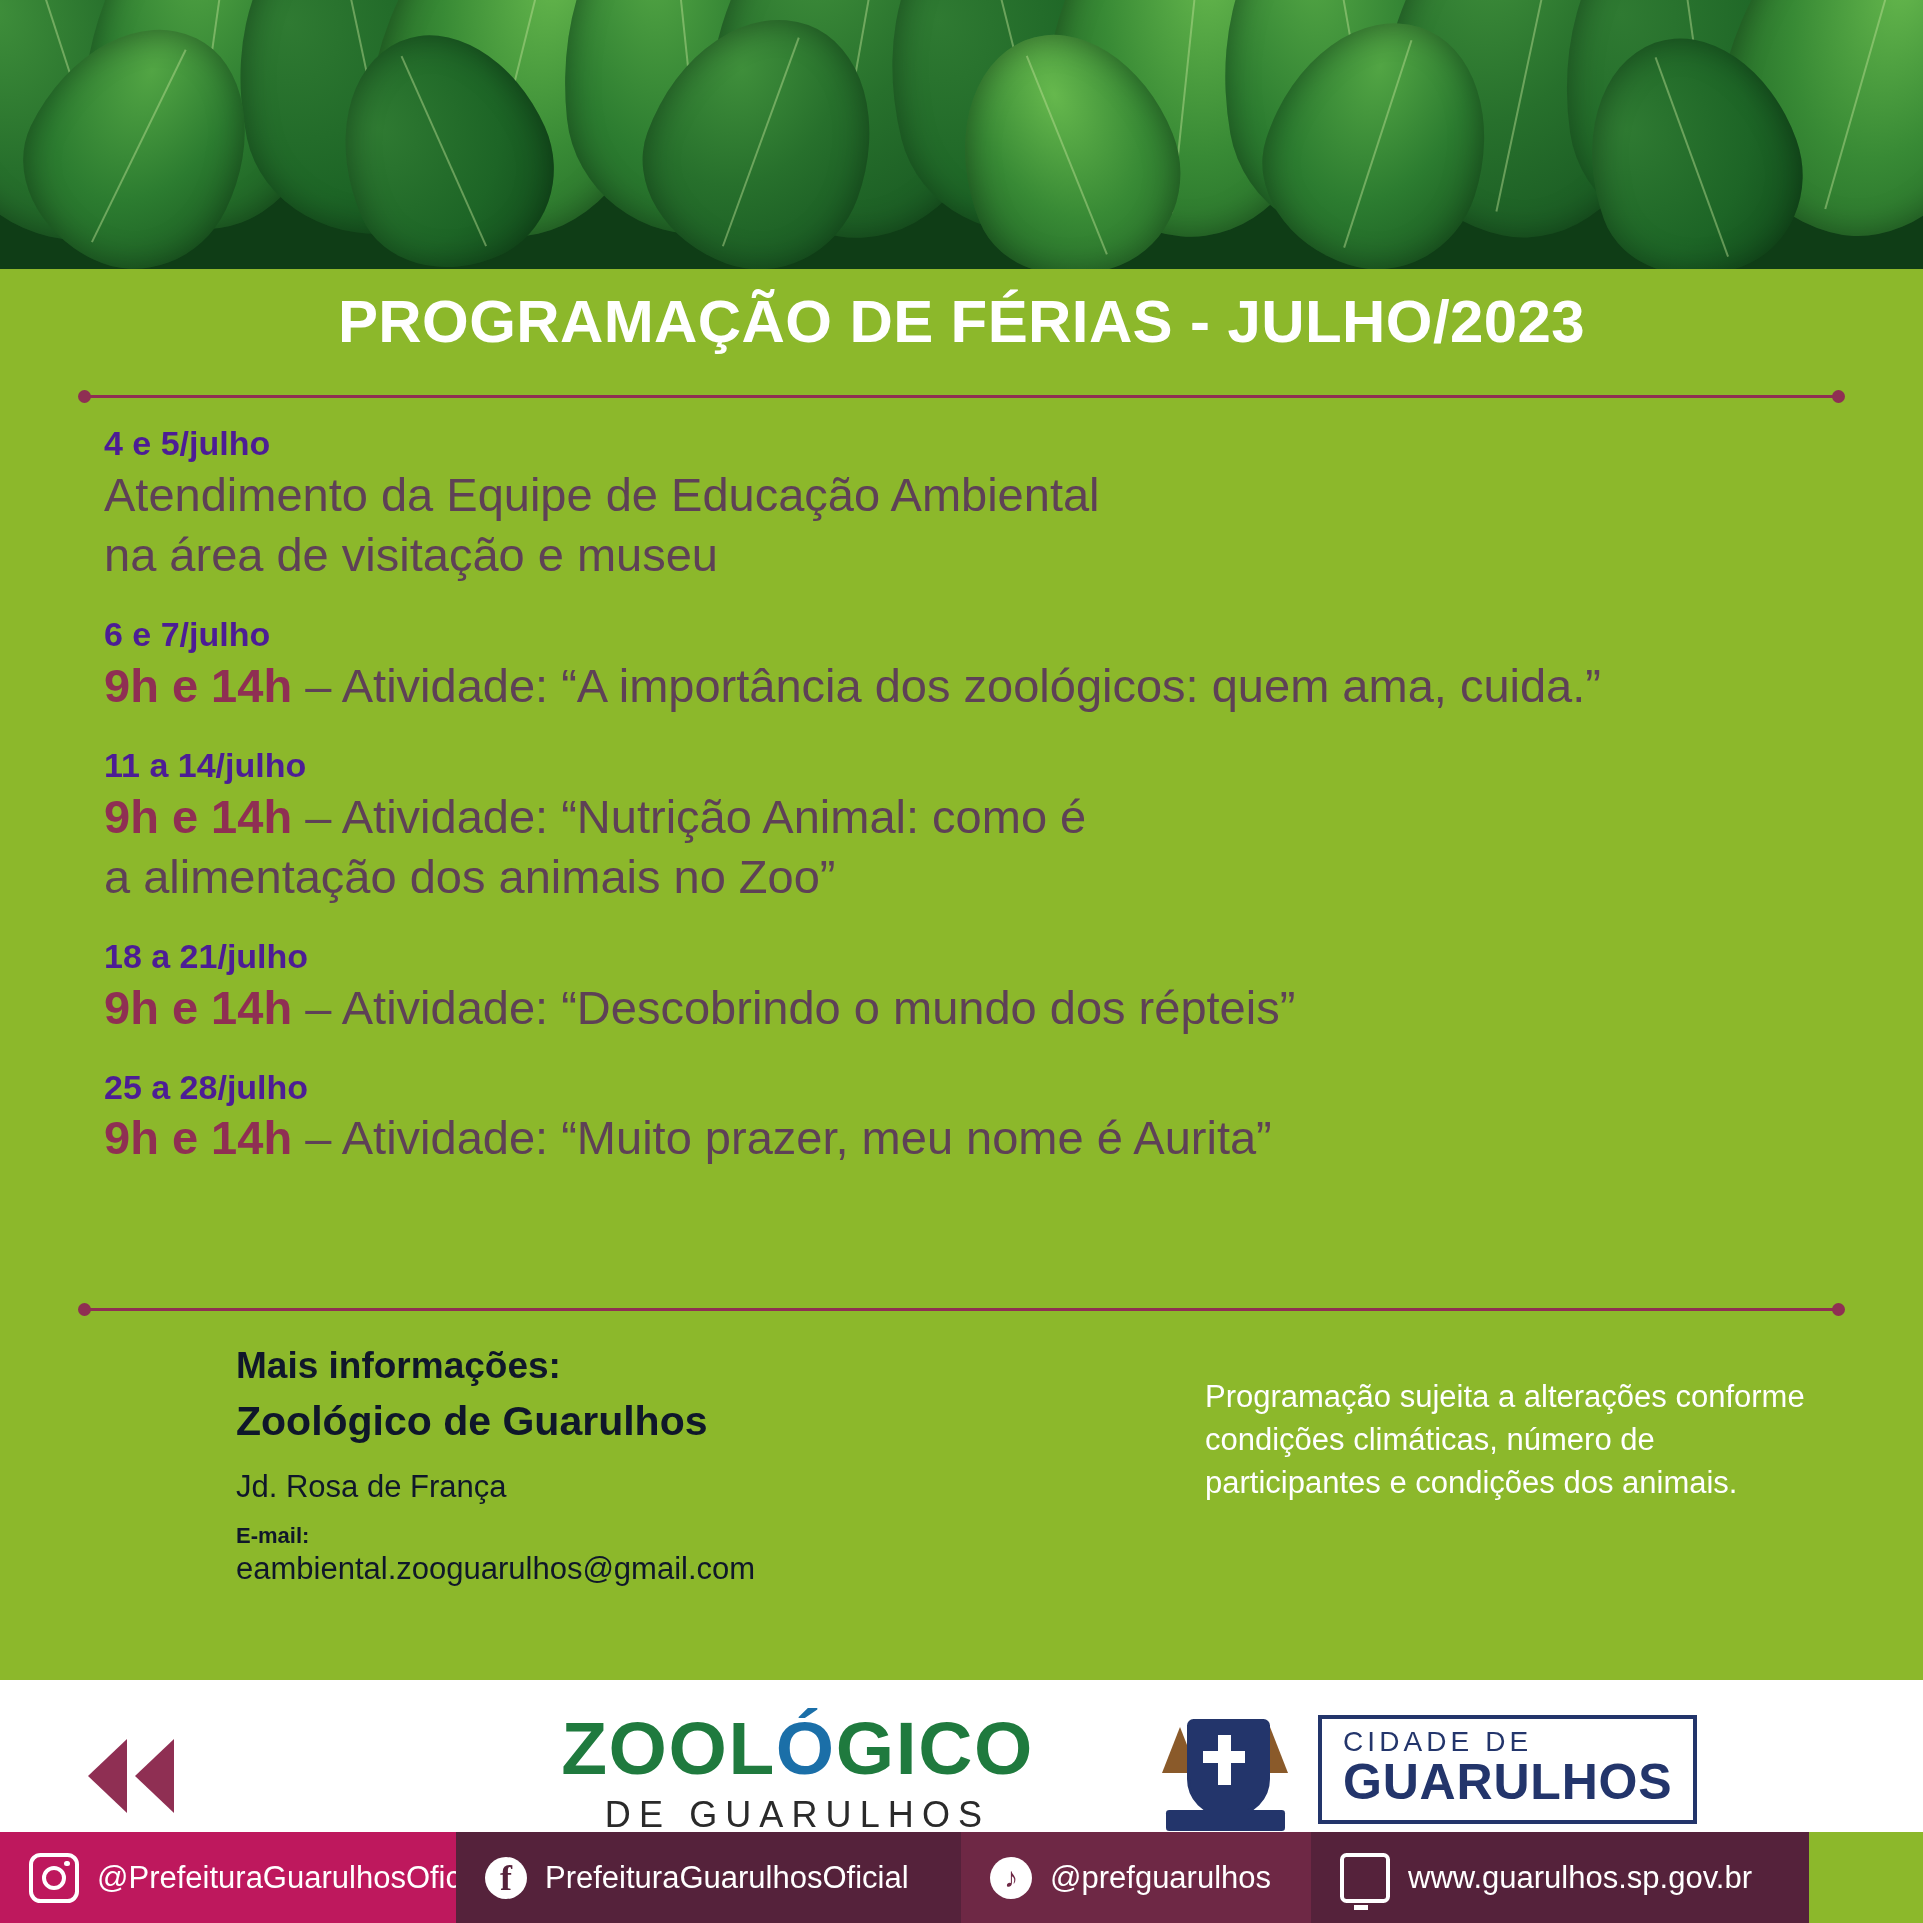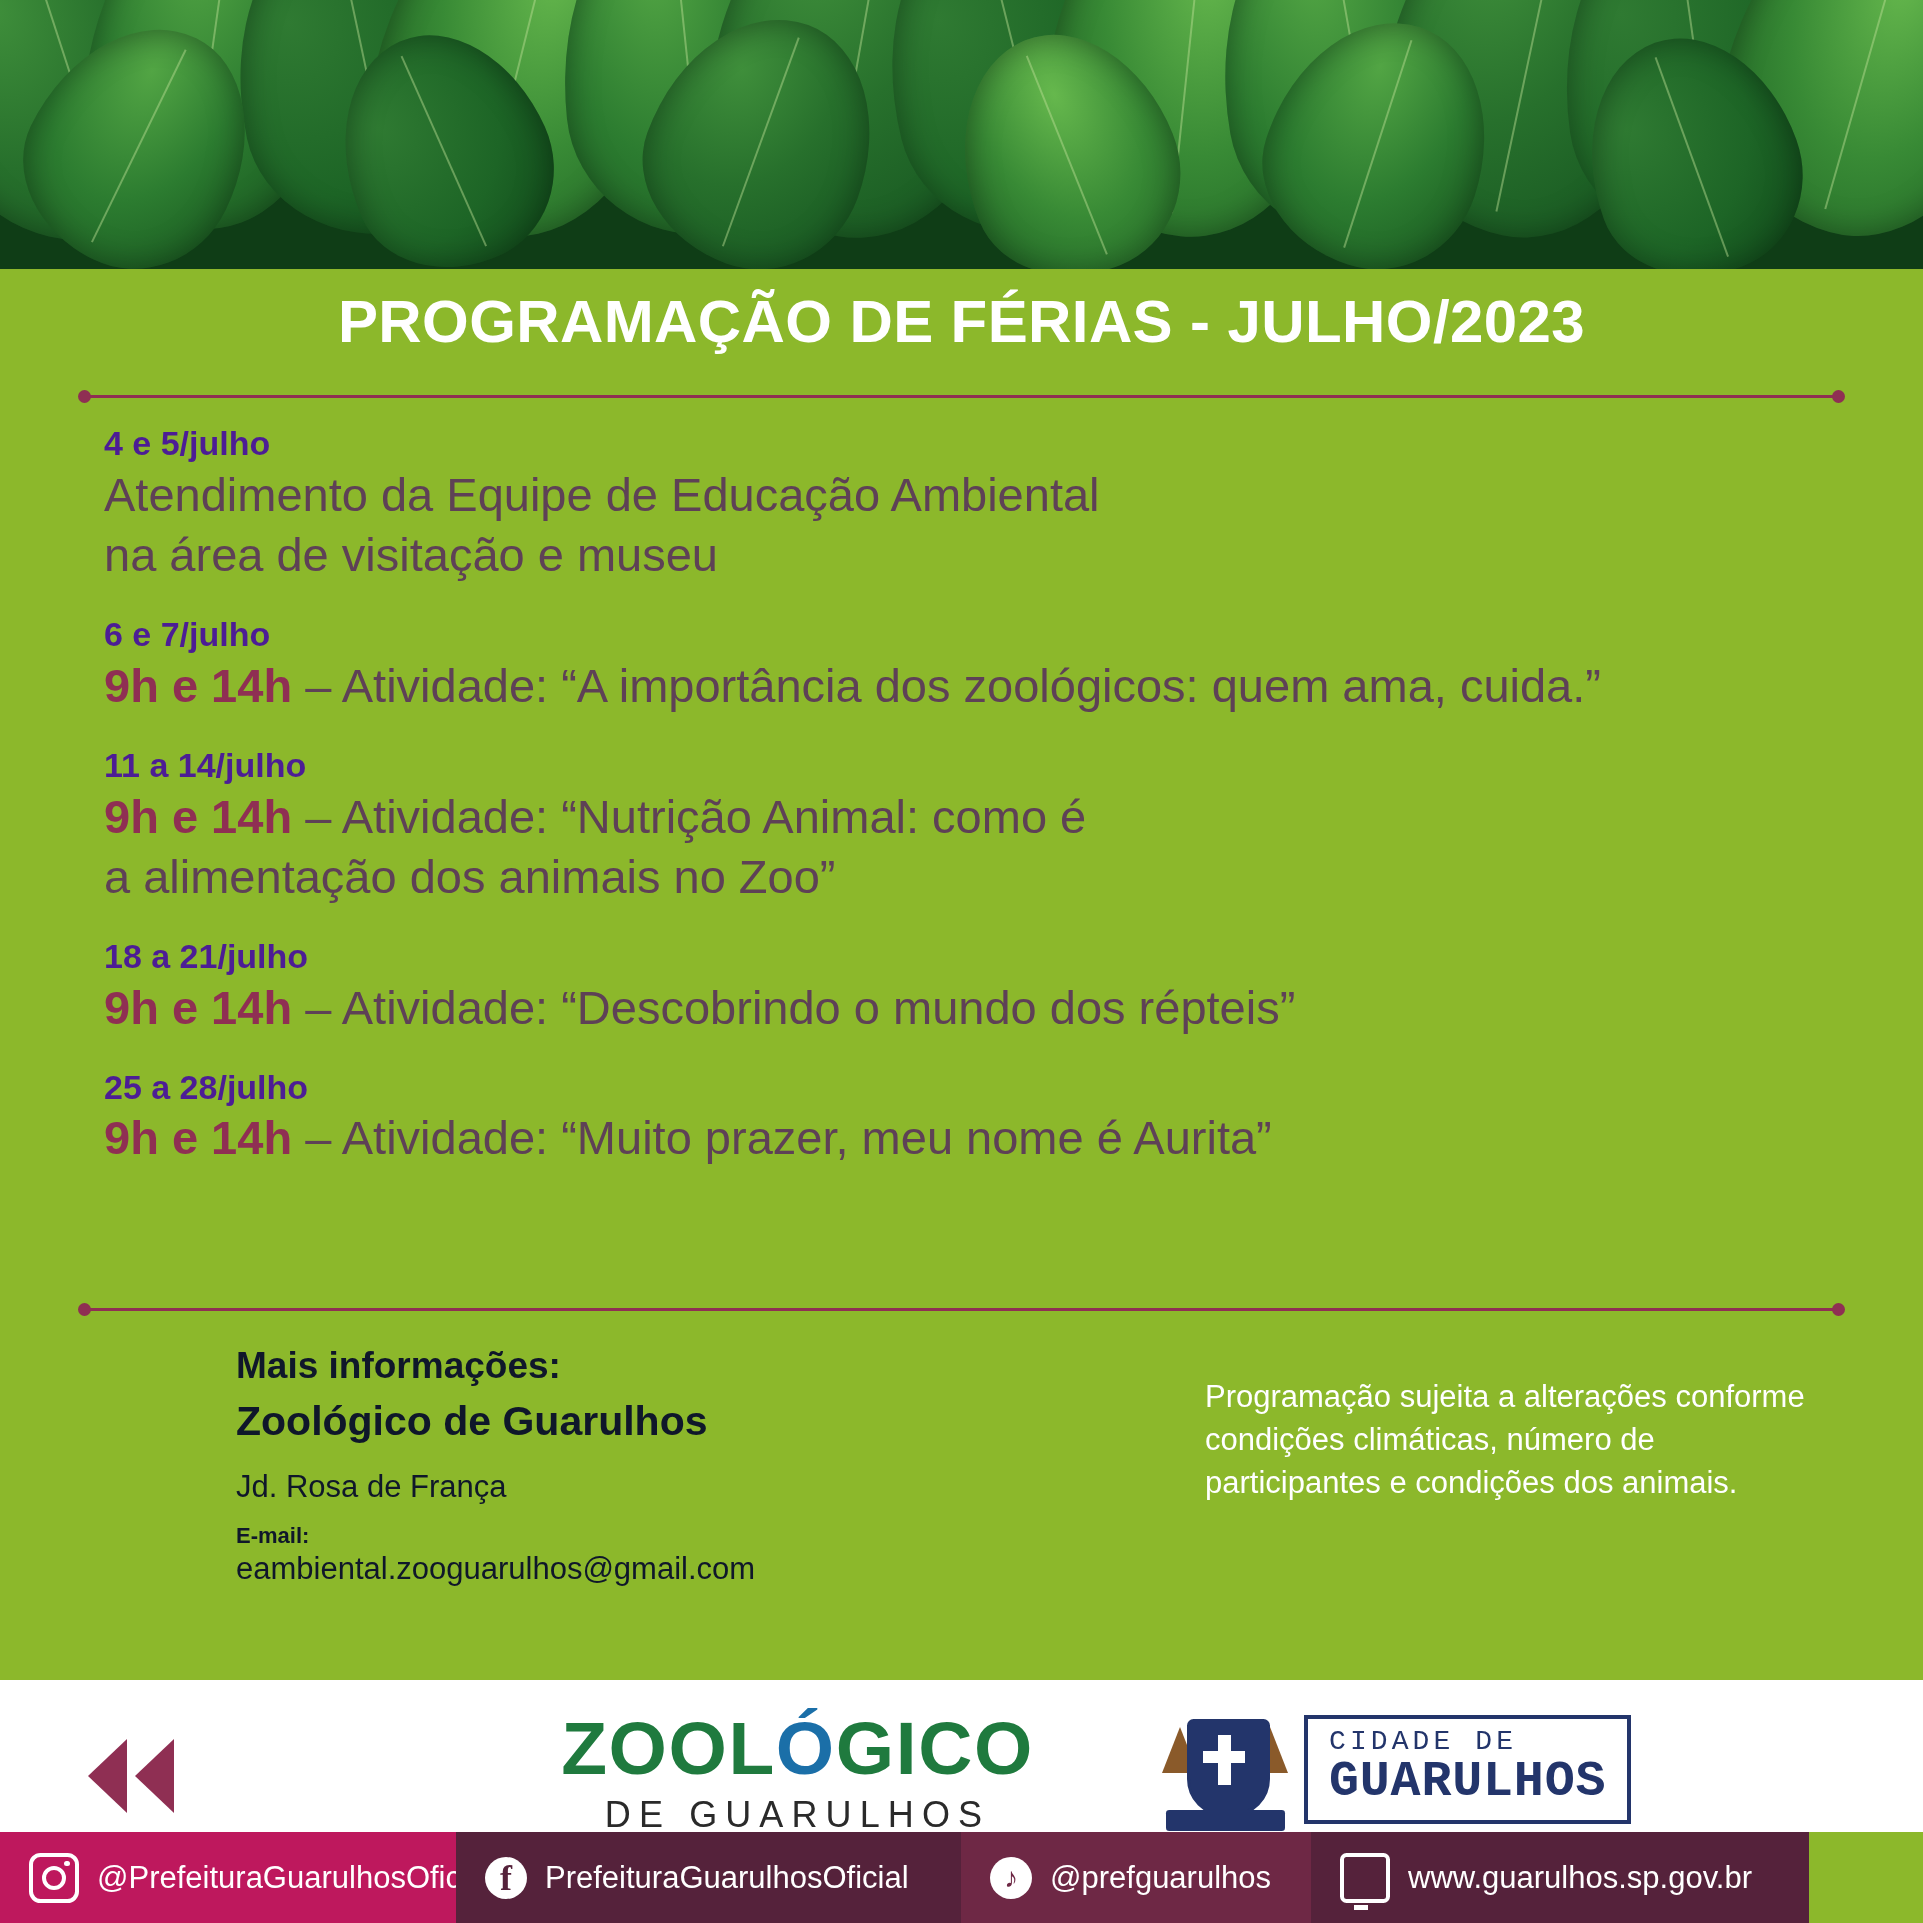--- a/index.html
+++ b/index.html
@@ -249,24 +249,23 @@
   .crest .bird.l { left: -1.6px; }
   .crest .bird.r { right: -1.6px; }
   .crest .ribbon {
     position: absolute;
     left: 1.6px; bottom: 3.3px;
     width: 119px; height: 21px;
     background: #23356b;
     border-radius: 3.3px;
   }
   .city-text {
-    margin-left: 18px;
+    margin-left: 32px;
     border: 4.1px solid #23356b;
     padding: 9.8px 21px 11.4px 21px;
-    font-family: Liberation Mono, monospace;
   }
   .city-small {
     font-size: 28px;
     letter-spacing: 4.1px;
     color: #23356b;
     line-height: 1;
   }
   .city-big {
     font-size: 50px;
     font-weight: bold;

